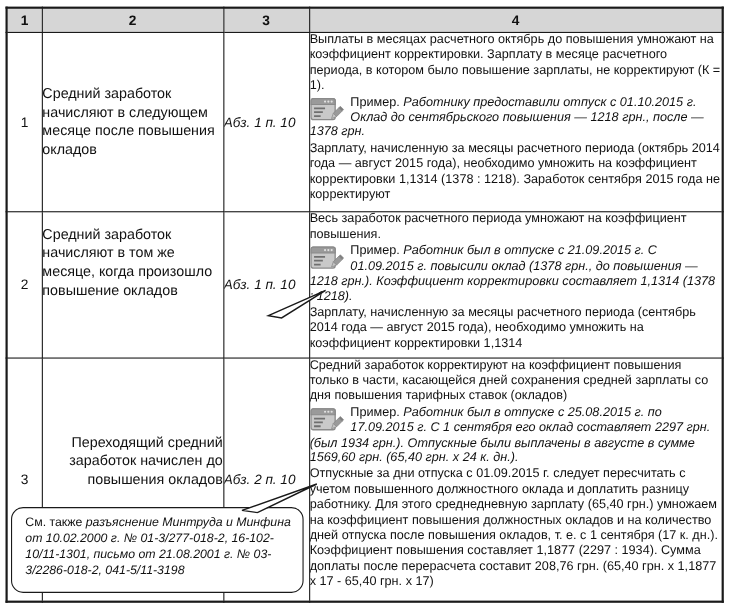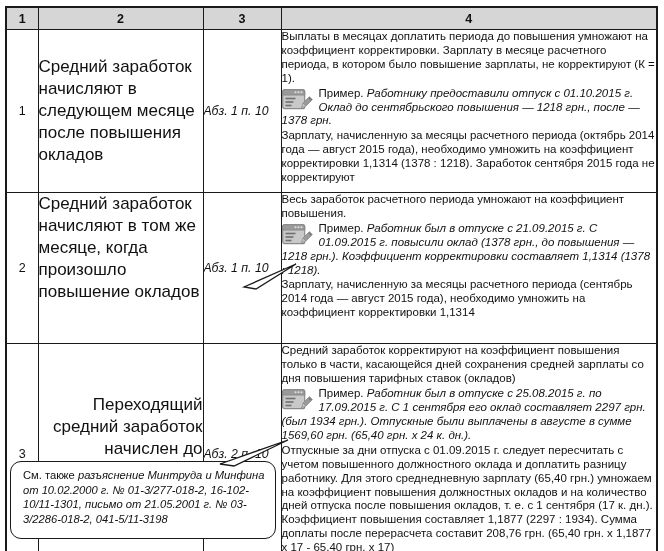--- a/index.html
+++ b/index.html
@@ -30,21 +30,21 @@
     font-weight:bold;
     text-align:center;
     vertical-align:middle;
   }
   td.num{
     text-align:center;vertical-align:middle;
     font-size:12.5px;
   }
   td.cond{
     vertical-align:middle;
-    font-size:17px;line-height:1.3;
+    font-size:13px;line-height:1.3;
     padding:4px 8px;
   }
   td.ref{
     text-align:left;vertical-align:middle;
     font-style:italic;
     font-size:12.3px;
   }
   td.details{
     vertical-align:top;
     font-size:11.5px;line-height:13.9px;
@@ -99,21 +99,21 @@
         <th class="hdr">3</th>
         <th class="hdr">4</th>
       </tr>
     </thead>
     <tbody>
       <tr class="r1">
         <td class="num">1</td>
         <td class="cond"><span class="b">Средний</span><span> заработок начисляют </span><span class="b">в следующем месяце после повышения</span><span> окладов</span></td>
         <td class="ref">Абз. 1 п. 10</td>
         <td class="details">
-            <div class="block p"><span class="b">Выплаты в месяцах</span><span> доплатить периода </span><span class="b">до повышения умножают на коэффициент</span><span> корректировки. Зарплату в месяце расчетного периода, в котором было повышение зарплаты, не корректируют (К = 1).</span></div>
+            <div class="block p"><span class="b">Выплаты в месяцах</span><span> расчетного октябрь </span><span class="b">до повышения умножают на коэффициент</span><span> корректировки. Зарплату в месяце расчетного периода, в котором было повышение зарплаты, не корректируют (К = 1).</span></div>
             <div class="block example">
   <span class="ex-icon">
     <svg width="31" height="23" viewBox="0 0 31 23">
       <rect x="0.7" y="1.7" width="22" height="19" rx="2" fill="#c9c9c9" stroke="#8a8a8a" stroke-width="1.2"></rect>
       <path d="M2.7,1.7 h18 a2,2 0 0 1 2,2 v3.3 h-22 v-3.3 a2,2 0 0 1 2,-2 z" fill="#9a9a9a" stroke="#8a8a8a" stroke-width="1"></path>
       <circle cx="13.5" cy="4.3" r="1" fill="#e2e2e2"></circle>
       <circle cx="16.5" cy="4.3" r="1" fill="#e2e2e2"></circle>
       <circle cx="19.5" cy="4.3" r="1" fill="#e2e2e2"></circle>
       <line x1="3.5" y1="10.5" x2="13.5" y2="10.5" stroke="#6f6f6f" stroke-width="1.6"></line>
       <line x1="3.5" y1="14" x2="11.5" y2="14" stroke="#6f6f6f" stroke-width="1.6"></line>
@@ -180,19 +180,19 @@
           </td>
       </tr>
     </tbody>
   </table>
 
   <svg class="tail tail-2" width="60" height="28" viewBox="0 0 60 28">
     <polygon points="4,25 56,2 16,27" fill="#ffffff" stroke="#1a1a1a" stroke-width="1.3"></polygon>
   </svg>
 
   <div class="callout callout-3">
-    <div class="txt"><span class="b">См. также </span><span class="b i">разъяснение Минтруда и Минфина от 10.02.2000 г. № 01-3/277-018-2, 16-102-10/11-1301, письмо от 21.05.2001 г. № 03-3/2286-018-2, 041-5/11-3198</span></div>
+    <div class="txt"><span class="b">См. также </span><span class="b i">разъяснение Минтруда и Минфина от 10.02.2000 г. № 01-3/277-018-2, 16-102-10/11-1301, письмо от 21.08.2001 г. № 03-3/2286-018-2, 041-5/11-3198</span></div>
   </div>
   <svg class="tail tail-3" width="78" height="29" viewBox="0 0 78 29">
     <polygon points="4,26 72,2 18,28" fill="#ffffff" stroke="#1a1a1a" stroke-width="1.3"></polygon>
   </svg>
 
 </div>
 
 </body></html>

